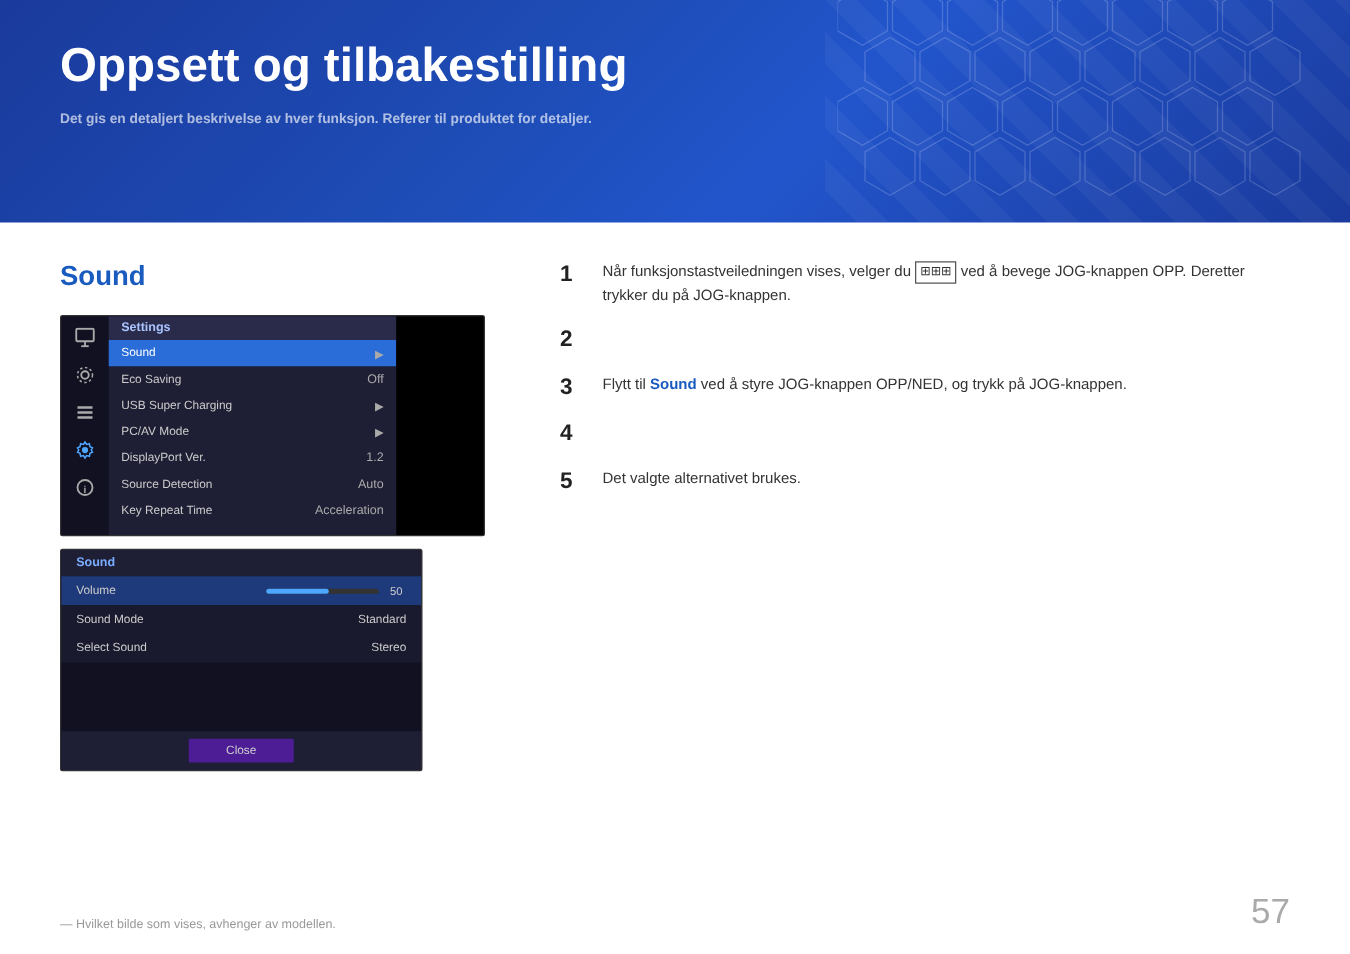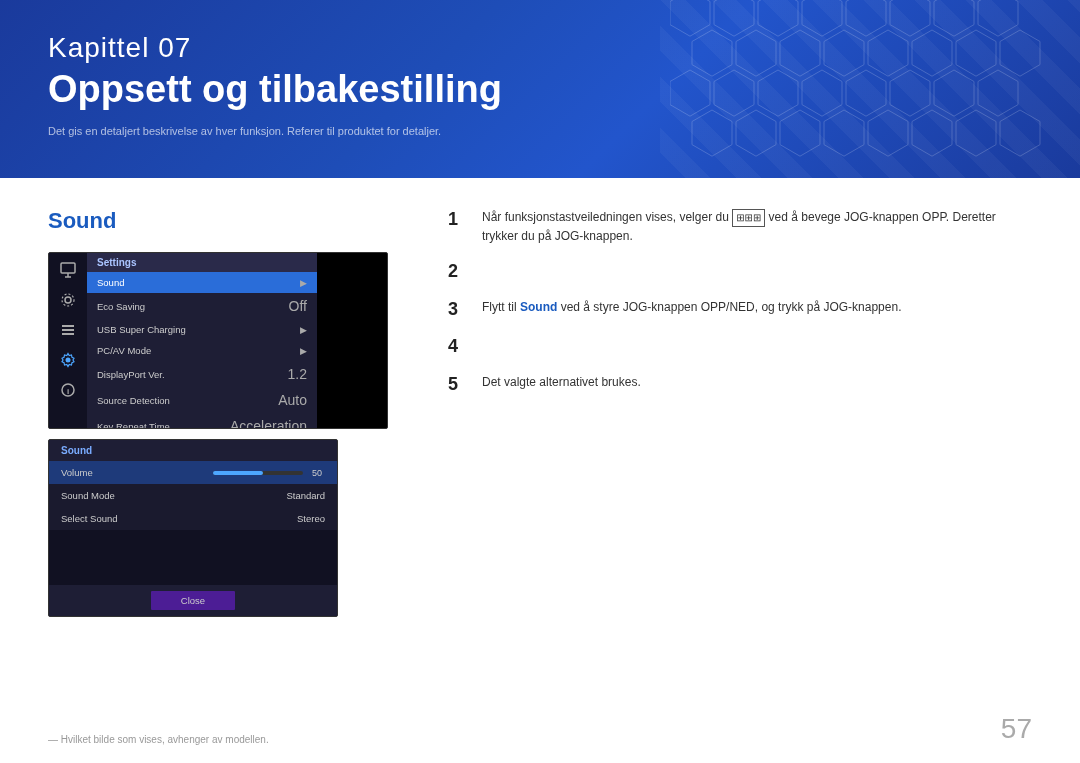--- a/index.html
+++ b/index.html
@@ -52,21 +52,21 @@
     }
     .header-title {
       font-size: 38px;
       font-weight: 700;
       color: #fff;
       margin-bottom: 14px;
     }
     .header-subtitle {
       font-size: 11px;
       color: rgba(255,255,255,0.65);
-      font-weight: 400;
+      font-weight: 700;
     }
 
     
     .main-content {
       display: flex;
       padding: 30px 48px 20px 48px;
       gap: 40px;
     }
 
     
@@ -139,21 +139,21 @@
     .menu-item.selected {
       background: #2a6dd9;
       color: #fff;
     }
     .menu-item .arrow {
       color: #aaa;
       font-size: 9px;
     }
     .menu-item .val {
       color: #aaa;
-      font-size: 14px;
+      font-size: 10px;
     }
     .right-screen {
       width: 70px;
       background: #000;
     }
 
     
     .screenshot-bottom {
       width: 290px;
       background: #1a1a2e;
@@ -314,21 +314,20 @@
       <use href="#hex" x="308" y="80"></use>
     <use href="#hex" x="22" y="120"></use>
       <use href="#hex" x="66" y="120"></use>
       <use href="#hex" x="110" y="120"></use>
     <use href="#hex" x="154" y="120"></use>
       <use href="#hex" x="198" y="120"></use>
       <use href="#hex" x="242" y="120"></use>
     <use href="#hex" x="286" y="120"></use>
       <use href="#hex" x="330" y="120"></use>
   </svg>
-  <div class="header-chapter">Kapittel  07</div>
   <div class="header-title">Oppsett og tilbakestilling</div>
   <div class="header-subtitle">Det gis en detaljert beskrivelse av hver funksjon. Referer til produktet for detaljer.</div>
 </div>
 
 <div class="main-content">
 
   <div class="left-col">
     <div class="section-title">Sound</div>
 
     <div class="screenshot-top">

